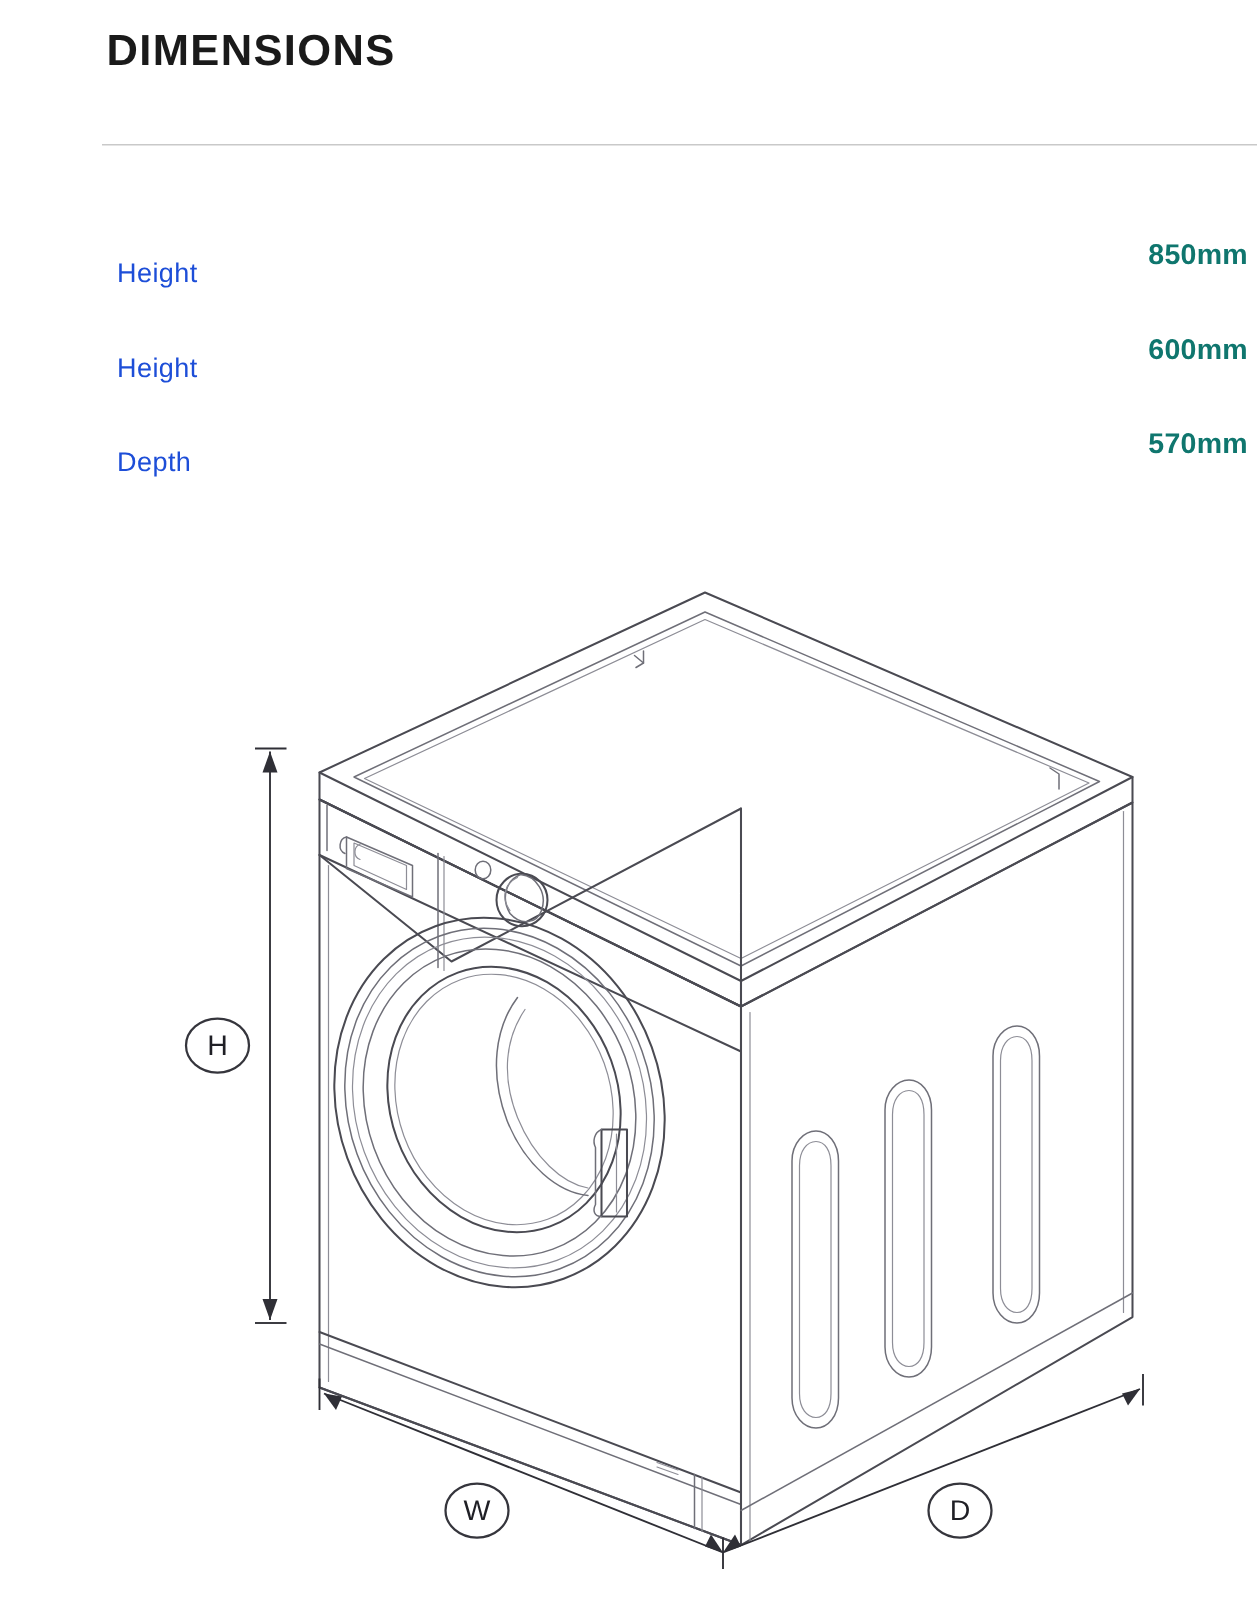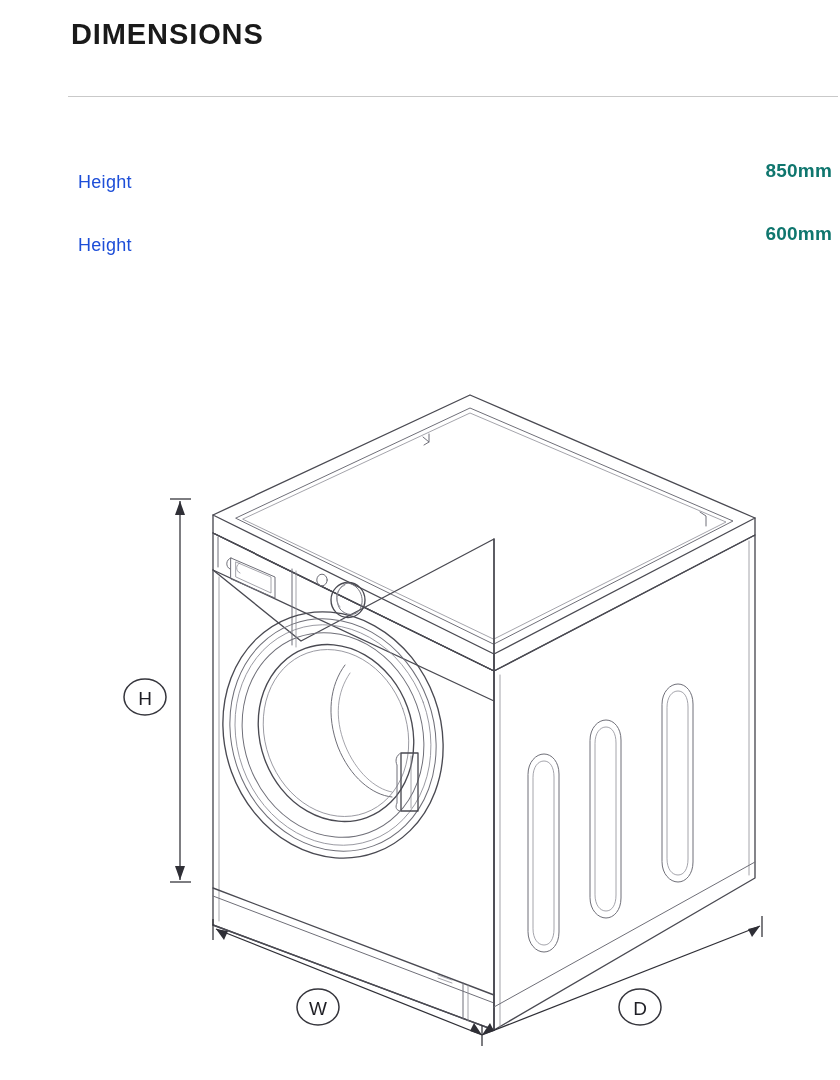--- a/index.html
+++ b/index.html
@@ -99,20 +99,24 @@
   <div class="spec-row">
     <span class="spec-label">Height</span>
     <span class="spec-value">850mm</span>
   </div>
 
   <div class="spec-row">
     <span class="spec-label">Height</span>
     <span class="spec-value">600mm</span>
   </div>
 
+  <div class="spec-row">
+    <span class="spec-label">Depth</span>
+    <span class="spec-value">570mm</span>
+  </div>
 
 </div>
 
 <div id="dimension-drawing">
 <svg viewBox="0 0 840 725" xmlns="http://www.w3.org/2000/svg">
 
   <g>
 
     <path class="ln" d="M213,160 L470,40 L755,163 L494,299 Z"></path>
 

